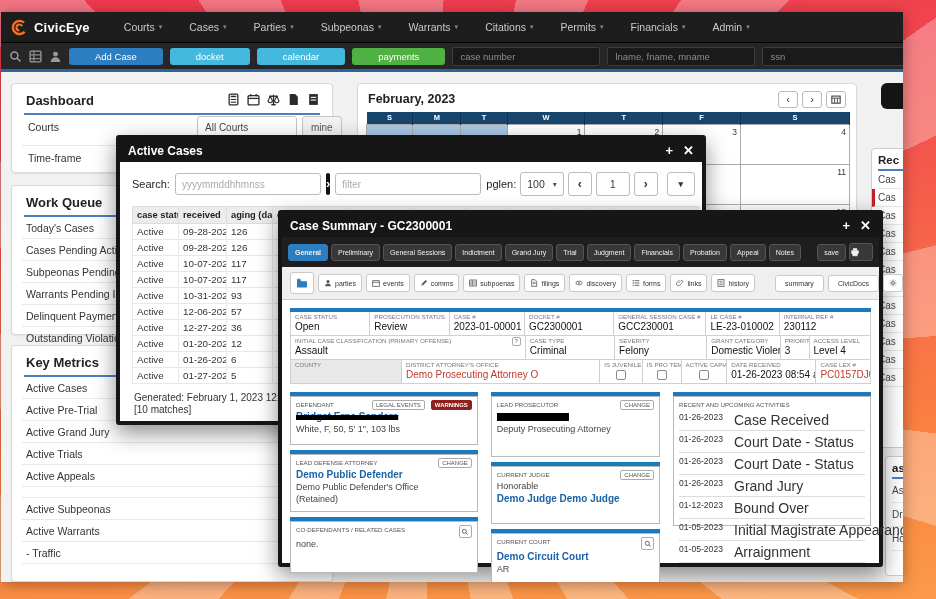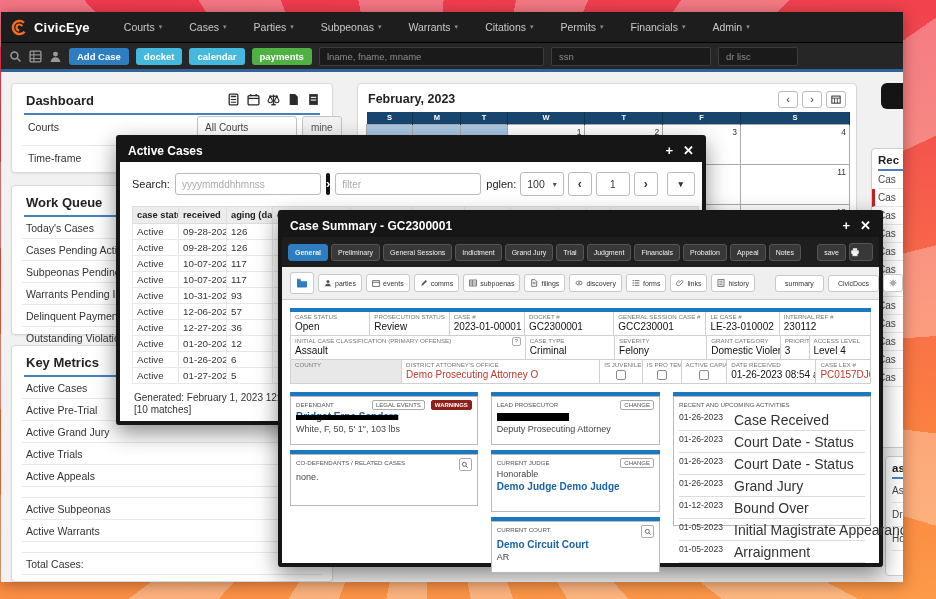--- a/index.html
+++ b/index.html
@@ -11,21 +11,21 @@
 .frame{position:absolute;left:1px;top:12px;width:902px;height:570px;background:#f1f1f1;overflow:hidden;box-shadow:0 2px 14px rgba(0,0,0,.35)}
 
 .nav{position:absolute;left:0;top:0;width:100%;height:30px;background:#1d1d1d;display:flex;align-items:center;padding:0 10px;z-index:20}
 .brand{color:#fff;font-size:13px;font-weight:bold;margin-left:6px;letter-spacing:.2px}
 .menu{display:flex;margin-left:34px;gap:27px}
 .nav-item{color:#c9c9c9;font-size:10.5px;display:flex;align-items:center;gap:4px;cursor:pointer}
 .caret{font-size:7px;color:#8a8a8a}
 
 .tbar{position:absolute;left:0;top:30px;width:100%;height:27px;background:#262626;border-top:1px solid #000;display:flex;align-items:center;padding:0 8px;gap:7px;z-index:20}
 .tico{color:#9a9a9a;width:13px;height:13px;flex:none}
-.tbtn{font-size:9.5px;font-weight:bold;color:#fff;border-radius:3px;padding:3px 8px;flex:none;border:none;cursor:pointer}
+.tbtn{font-size:9.5px;font-weight:normal;color:#fff;border-radius:3px;padding:3px 26px;flex:none;border:none;cursor:pointer}
 .b-blue{background:#2d7dc1}.b-cyan{background:#45b9dd}.b-green{background:#4eb141}
 .tinp{background:#1a1a1a;border:1px solid #3c3c3c;color:#ddd;height:19px;font-size:9.5px;padding:0 7px;border-radius:2px}
 .tinp::placeholder{color:#8d8d8d}
 .blueline{position:absolute;left:0;top:57px;width:100%;height:3px;background:#2f6399;z-index:20}
 
 .card{position:absolute;background:#fff;border:1px solid #d9d9d9;border-radius:4px;box-shadow:0 1px 2px rgba(0,0,0,.07)}
 .ctitle{font-size:13px;font-weight:bold;color:#222;margin:0 12px;padding:9px 2px 5px;border-bottom:2px solid #4a7fbf}
 .row-list{list-style:none}
 .row-list li{font-size:10.5px;color:#333;margin:0 10px;padding:5px 4px 4px;border-bottom:1px solid #e9e9e9;display:flex}
 .km-val{margin-left:auto;color:#222}
@@ -179,20 +179,21 @@
         <line x1="4.5" y1="1" x2="4.5" y2="11" stroke="currentColor" stroke-width="1"></line>
       </svg>
     <svg class="tico" viewBox="0 0 12 12">
         <circle cx="6" cy="3.8" r="2.3" fill="currentColor"></circle>
         <path d="M1.5 11c.4-3 2.2-4.4 4.5-4.4s4.1 1.4 4.5 4.4z" fill="currentColor"></path>
       </svg>
     <button class="tbtn b-blue">Add Case</button>
     <button class="tbtn b-cyan">docket</button>
     <button class="tbtn b-cyan">calendar</button>
     <button class="tbtn b-green">payments</button>
+    <input class="tinp" style="width: 183px;" placeholder="case number">
     <input class="tinp" style="width: 225px;" placeholder="lname, fname, mname">
     <input class="tinp" style="width: 160px;" placeholder="ssn">
     <input class="tinp" style="width: 80px;" placeholder="dr lisc">
   </div>
   <div class="blueline"></div>
 
   <div class="card" style="left:10px;top:71px;width:322px;height:90px">
     <div class="ctitle">Dashboard</div>
     <div class="dash-icons">
       <svg viewBox="0 0 12 12">
@@ -269,24 +270,20 @@
           <span class="km-val"></span>
         </li>
         <li class="gap-top">
           <span>Active Subpeonas</span>
           <span class="km-val"></span>
         </li>
         <li>
           <span>Active Warrants</span>
           <span class="km-val"></span>
         </li>
-        <li class="gap-top">
-          <span>Total Cases:</span>
-          <span class="km-val"></span>
-        </li>
         <li>
           <span>- Traffic</span>
           <span class="km-val"></span>
         </li>
       </ul>
   </div>
 
   <div class="card" style="left:356px;top:71px;width:500px;height:240px">
     <div style="font-size:12.5px;font-weight:bold;color:#222;padding:8px 10px 0">February, 2023</div>
     <div class="cal-nav">
@@ -796,38 +793,50 @@
                 <span class="plabel">DEFENDANT</span>
                 <span class="pbtn">LEGAL EVENTS</span>
                 <span class="pbtn dark">WARNINGS</span>
               </div>
               <div class="bluename struck">Bridget Erna Sanders</div>
               <div class="ptext">White, F, 50, 5' 1", 103 lbs</div>
             </div>
           </div>
           <div class="panel">
             <div class="bluebar"></div>
+            <div class="pbox" style="height:58px">
+              <div class="phead">
+                <span class="plabel">LEAD DEFENSE ATTORNEY</span>
+                <span class="pbtn">CHANGE</span>
+              </div>
+              <div class="bluename">Demo Public Defender</div>
+              <div class="ptext">Demo Public Defender's Office</div>
+              <div class="ptext">(Retained)</div>
+            </div>
+          </div>
+          <div class="panel">
+            <div class="bluebar"></div>
             <div class="pbox" style="height:52px">
               <div class="phead">
                 <span class="plabel">CO-DEFENDANTS / RELATED CASES</span>
                 <span class="sbtn">
                     <svg viewBox="0 0 12 12">
                       <circle cx="5" cy="5" r="3" fill="none" stroke="currentColor" stroke-width="1.3"></circle>
                       <line x1="7.3" y1="7.3" x2="10" y2="10" stroke="currentColor" stroke-width="1.3"></line>
                     </svg>
                   </span>
               </div>
               <div class="ptext">none.</div>
             </div>
           </div>
         </div>
         <div class="pcol2">
           <div class="panel">
             <div class="bluebar"></div>
-            <div class="pbox" style="height:49px">
+            <div class="pbox" style="height:61px">
               <div class="phead">
                 <span class="plabel">LEAD PROSECUTOR</span>
                 <span class="pbtn">CHANGE</span>
               </div>
               <div class="redact"></div>
               <div class="ptext">Deputy Prosecuting Attorney</div>
             </div>
           </div>
           <div class="panel">
             <div class="bluebar"></div>

